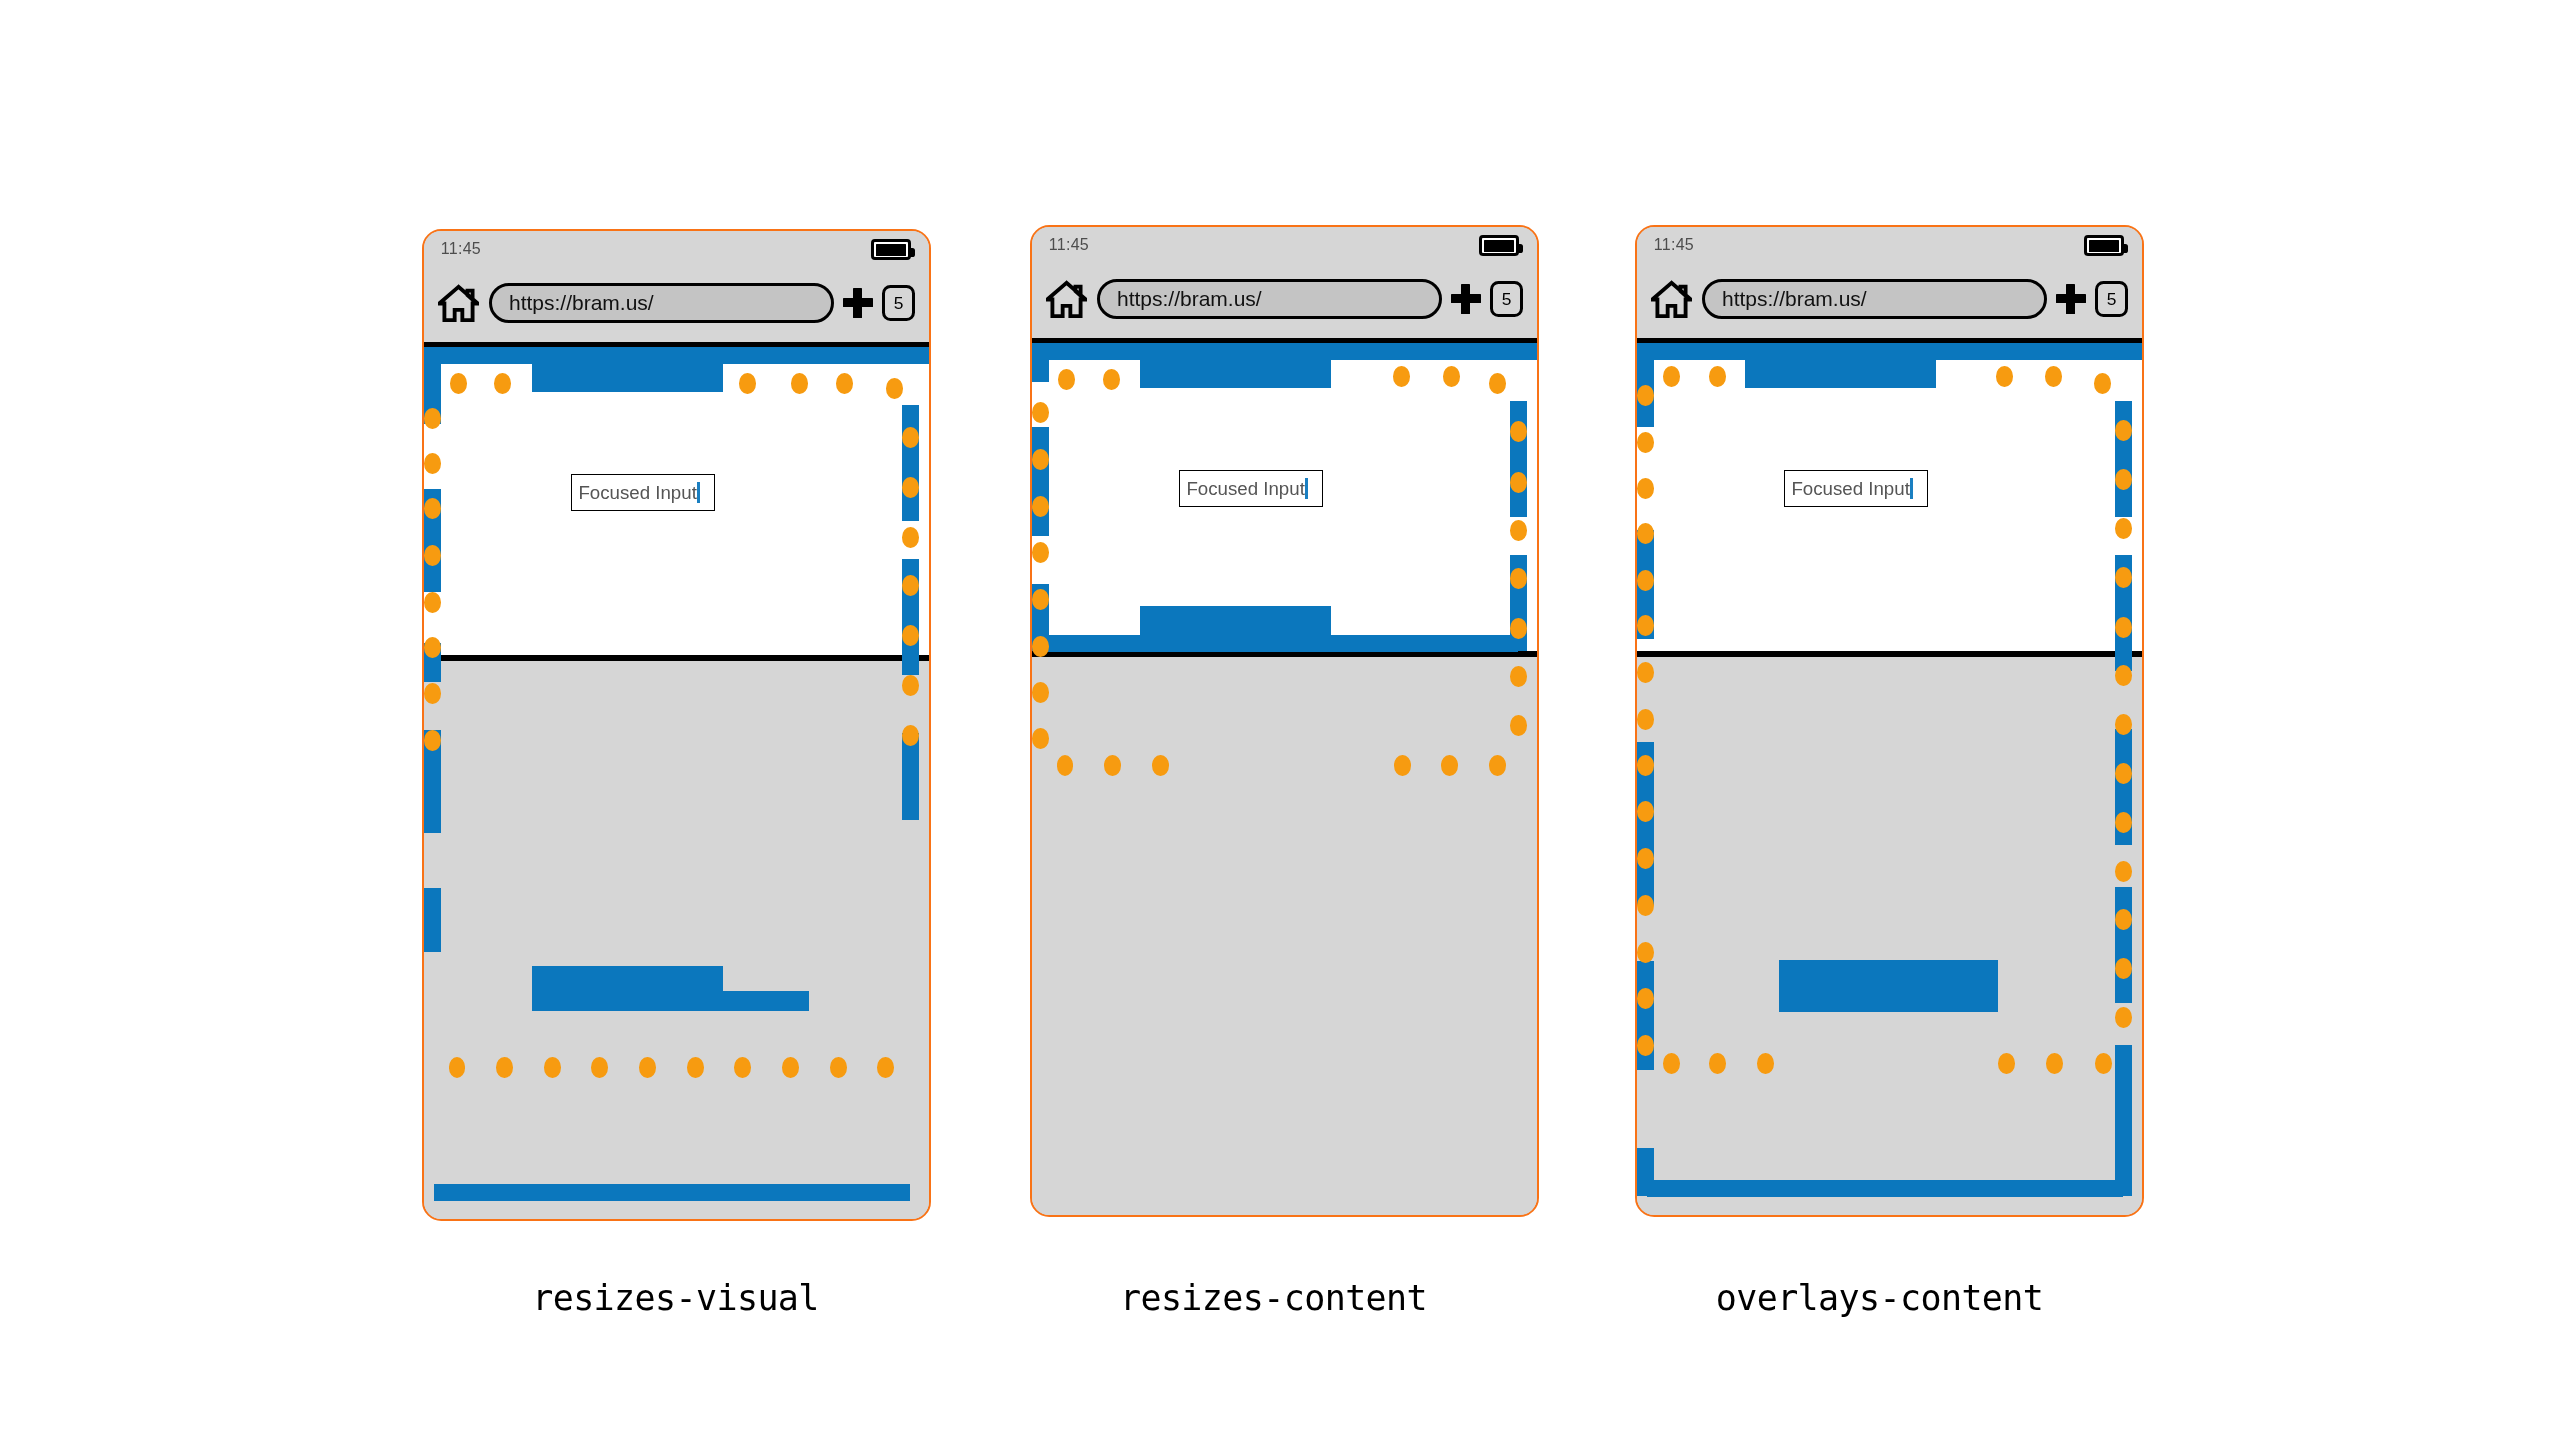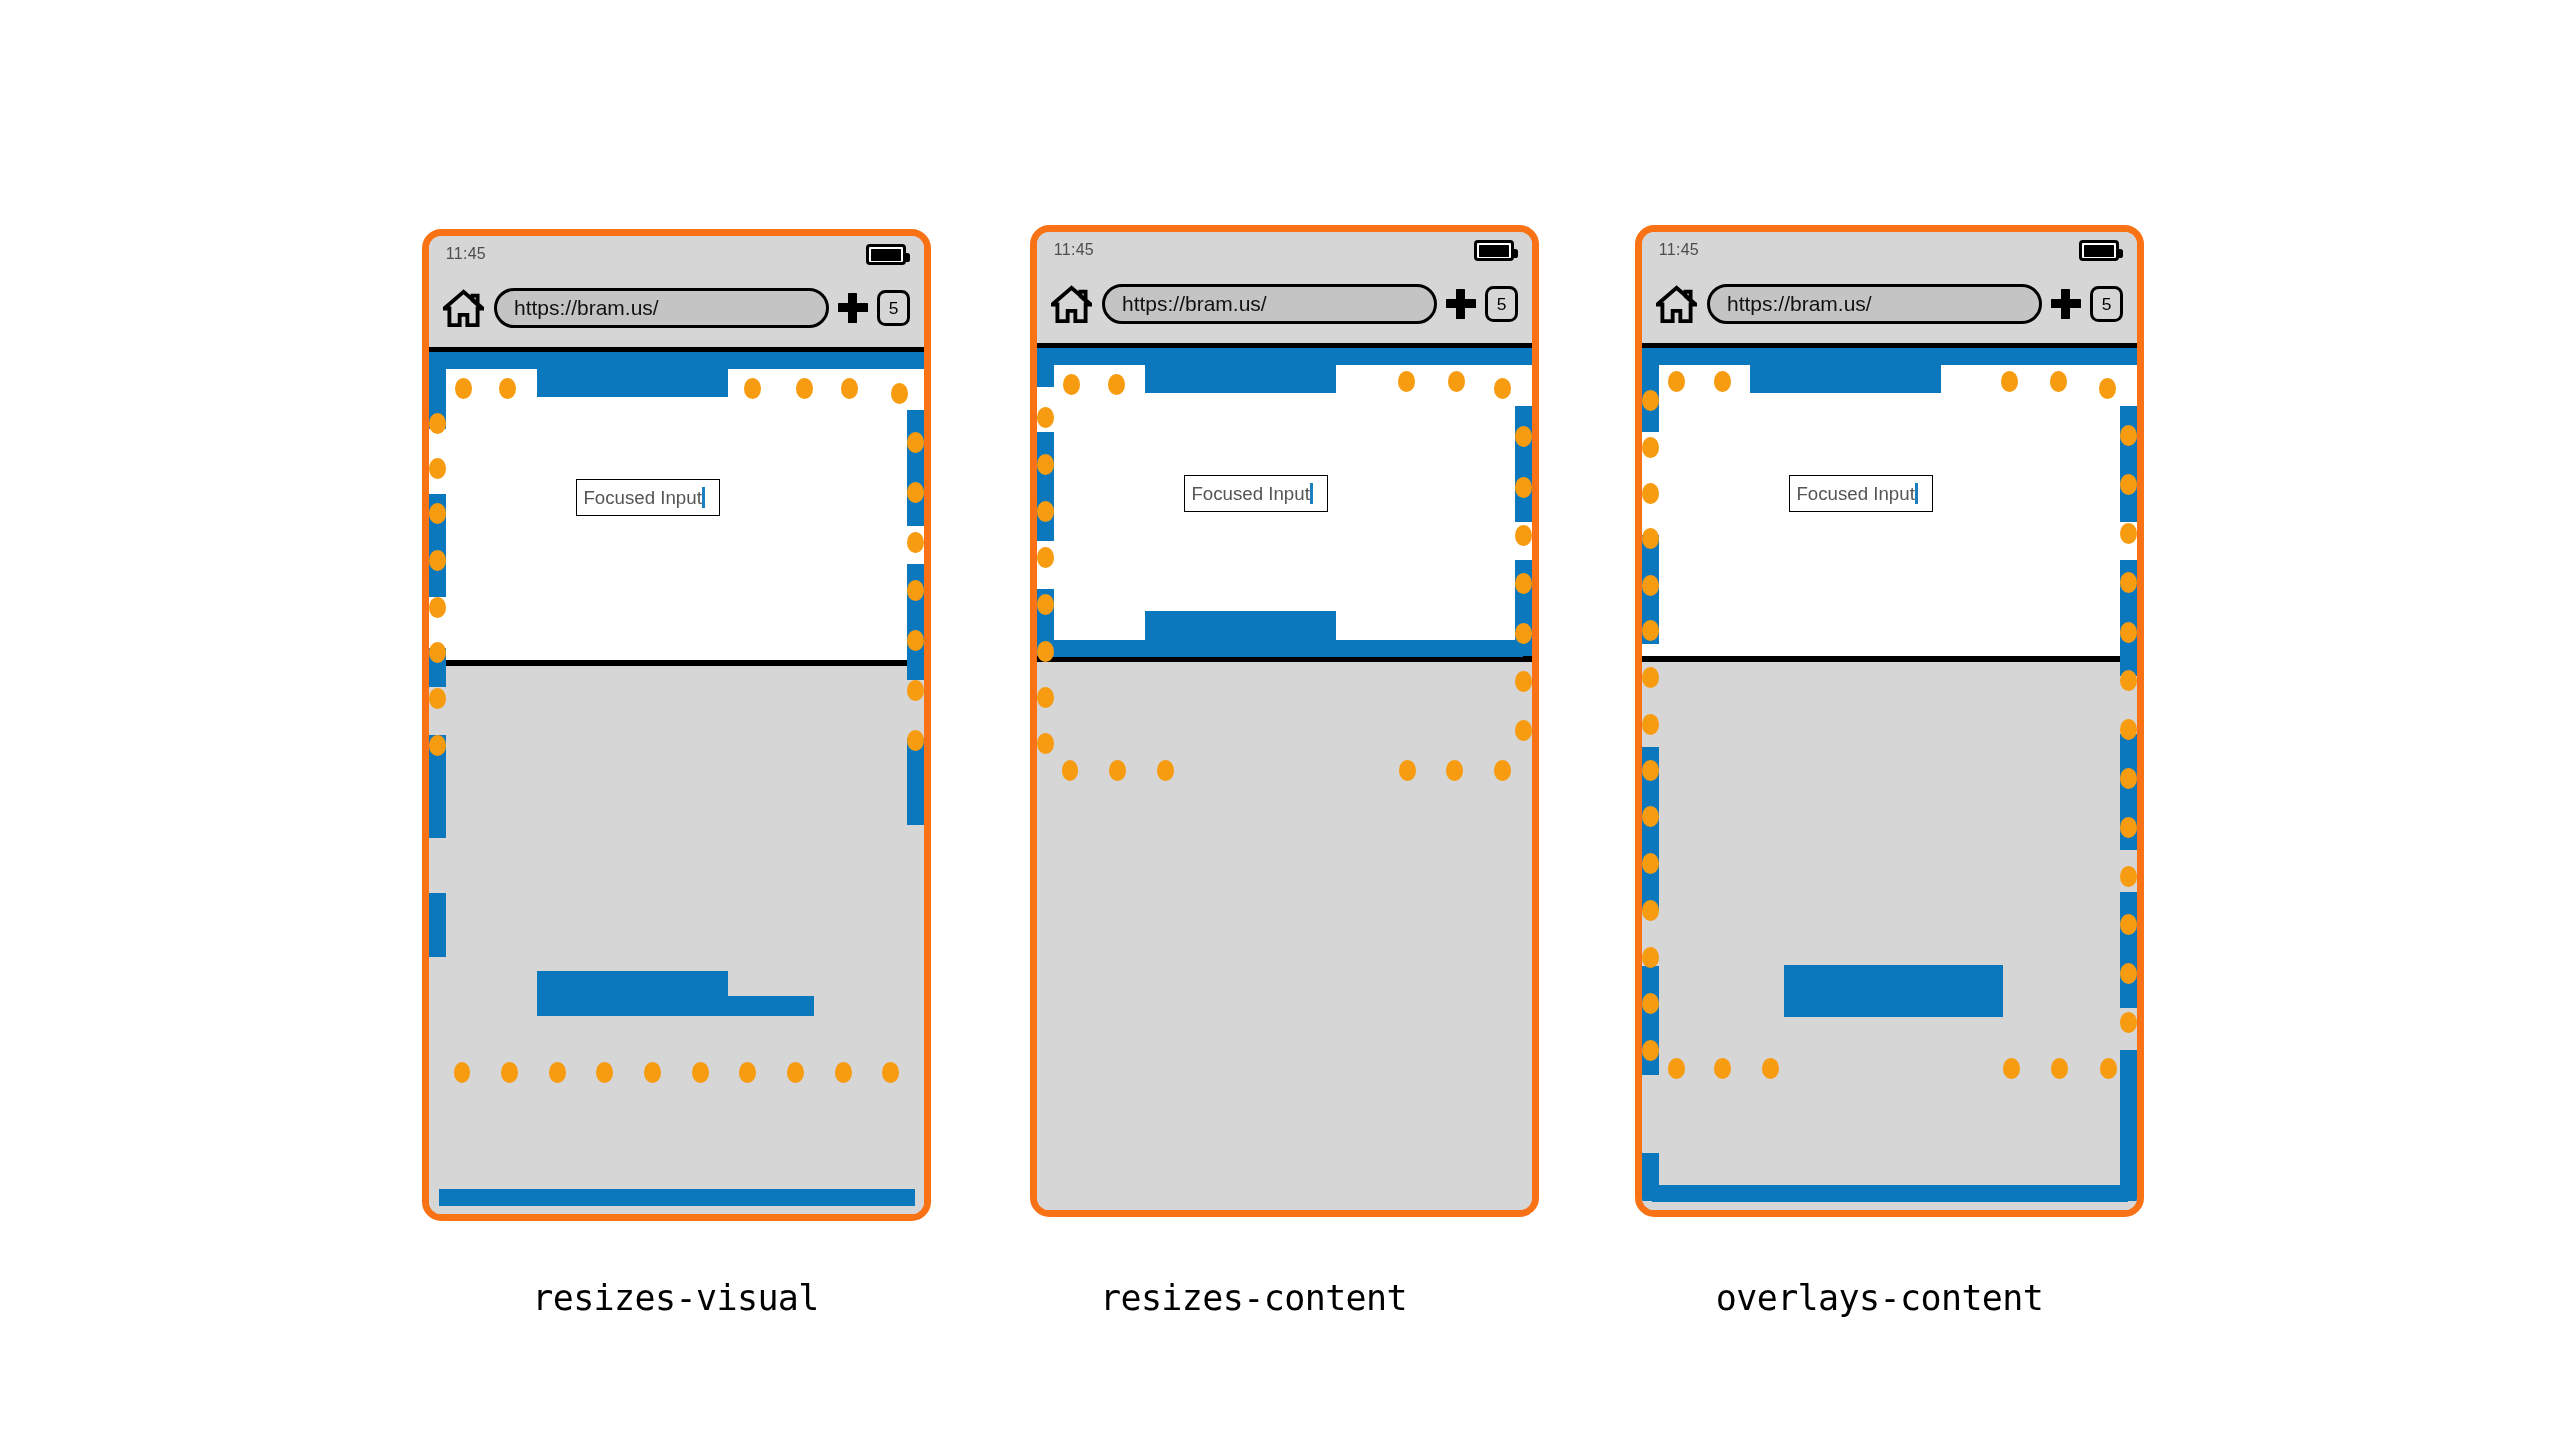--- a/index.html
+++ b/index.html
@@ -5,21 +5,21 @@
   html,body{margin:0;padding:0;background:#ffffff;}
   body{
     width:2576px;height:1449px;position:relative;overflow:hidden;
     font-family:"Liberation Sans",sans-serif;
   }
 
   
   .phone{
     position:absolute;
     width:509px;height:992px;
-    border:7px solid #f97316;
+    border:2px solid #f97316;
     border-radius:19.3px;
     box-sizing:border-box;
     background:#d6d6d6;
     overflow:hidden;
   }
   .phone-1{left:422px;top:229px;}
   .phone-2{left:1030px;top:225px;}
   .phone-3{left:1635px;top:225px;}
 
   
@@ -112,21 +112,21 @@
   }
 
   
   .caption{
     position:absolute;top:1278px;
     font-family:"DejaVu Sans Mono","Liberation Mono",monospace;
     font-size:35px;color:#000;text-align:center;width:579px;
     letter-spacing:-0.6px;
   }
   .cap-1{left:386px;}
-  .cap-2{left:964px;}
+  .cap-2{left:984px;}
   .cap-3{left:1590px;}
 </style>
 </head>
 <body>
 
 <div class="phone phone-1">
 
   <div class="chrome">
     <div class="status-time">11:45</div>
     <div class="battery">

